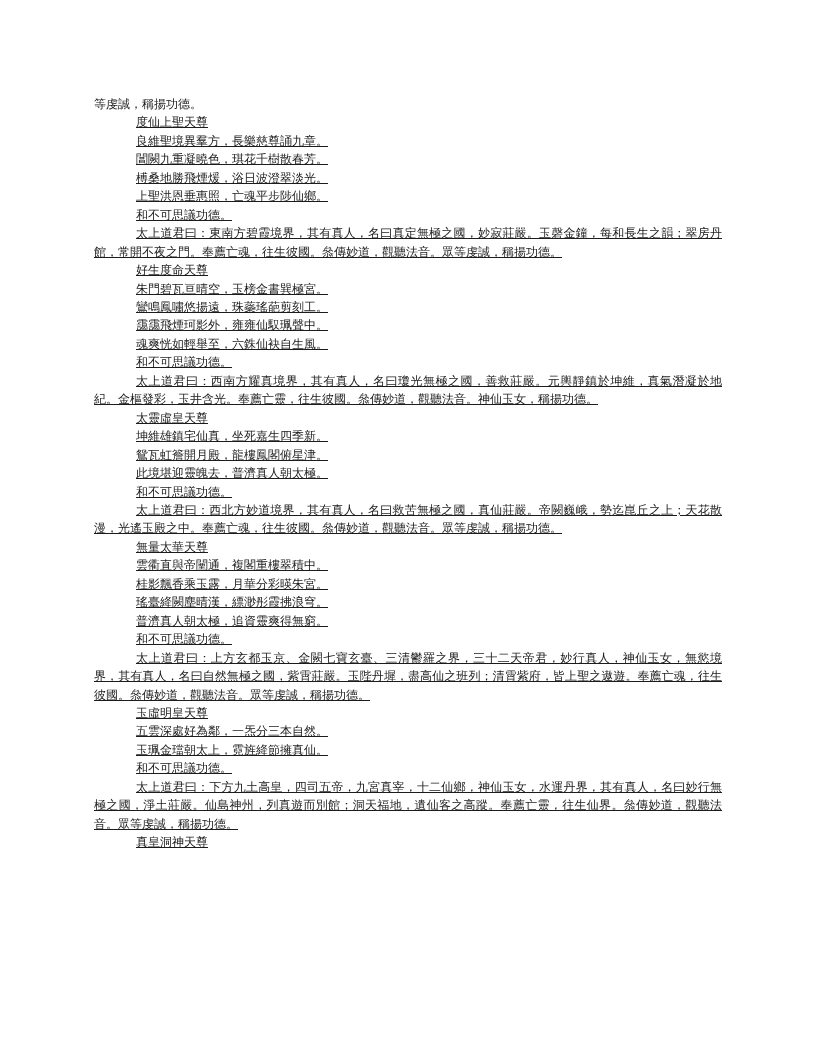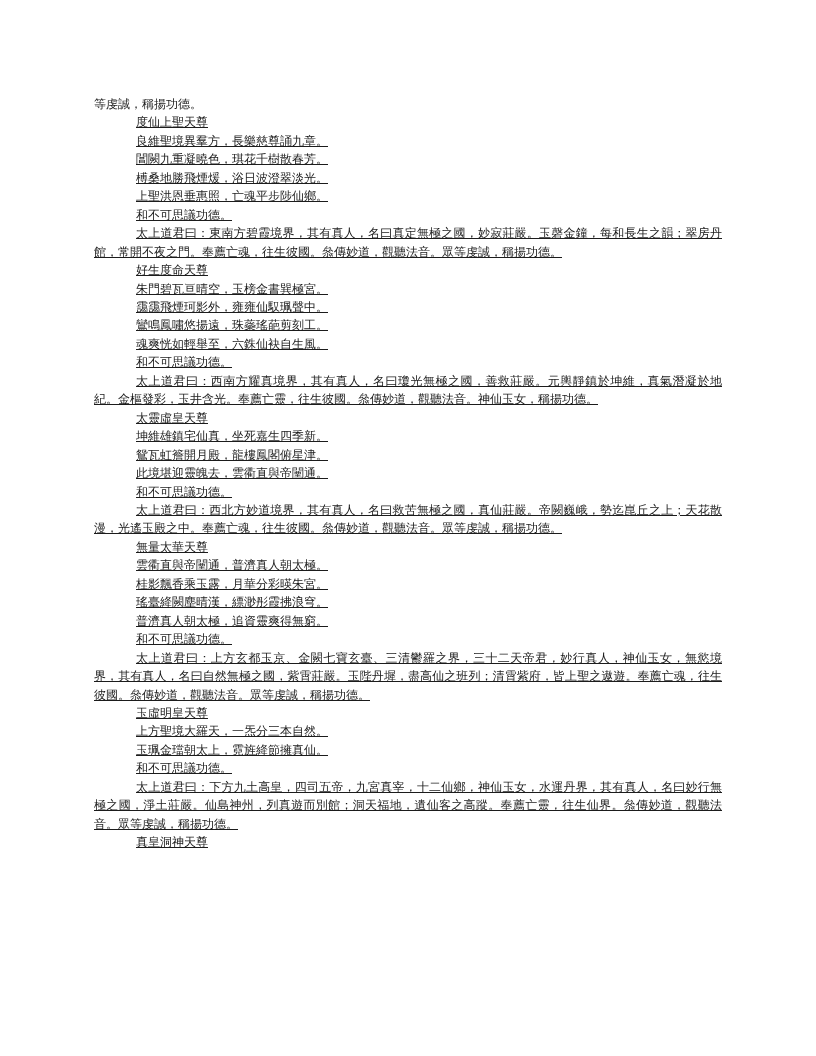--- a/index.html
+++ b/index.html
@@ -42,38 +42,38 @@
       <p class="line">等虔誠，稱揚功德。</p>
       <p class="line indent">度仙上聖天尊</p>
       <p class="line indent">良維聖境異羣方，長樂慈尊誦九章。</p>
       <p class="line indent">閶闕九重凝曉色，琪花千樹散春芳。</p>
       <p class="line indent">榑桑地勝飛煙煖，浴日波澄翠淡光。</p>
       <p class="line indent">上聖洪恩垂惠照，亡魂平步陟仙鄉。</p>
       <p class="line indent">和不可思議功德。</p>
       <p class="line indent">太上道君曰：東南方碧霞境界，其有真人，名曰真定無極之國，妙寂莊嚴。玉磬金鐘，每和長生之韻；翠房丹館，常開不夜之門。奉薦亡魂，往生彼國。叅傳妙道，觀聽法音。眾等虔誠，稱揚功德。</p>
       <p class="line indent">好生度命天尊</p>
       <p class="line indent">朱門碧瓦亘晴空，玉榜金書巽極宮。</p>
+      <p class="line indent">鸞鳴鳳嘯悠揚遠，珠蘂瑤葩剪刻工。</p>
       <p class="line indent">靄靄飛煙珂影外，雍雍仙馭珮聲中。</p>
-      <p class="line indent">鸞鳴鳳嘯悠揚遠，珠蘂瑤葩剪刻工。</p>
       <p class="line indent">魂爽恍如輕舉至，六銖仙袂自生風。</p>
       <p class="line indent">和不可思議功德。</p>
       <p class="line indent">太上道君曰：西南方耀真境界，其有真人，名曰瓊光無極之國，善救莊嚴。元輿靜鎮於坤維，真氣潛凝於地紀。金樞發彩，玉井含光。奉薦亡靈，往生彼國。叅傳妙道，觀聽法音。神仙玉女，稱揚功德。</p>
       <p class="line indent">太靈虛皇天尊</p>
       <p class="line indent">坤維雄鎮宅仙真，坐死嘉生四季新。</p>
       <p class="line indent">鴛瓦虹簷開月殿，龍樓鳳閣俯星津。</p>
-      <p class="line indent">此境堪迎靈魄去，雲衢直與帝闉通。</p>
+      <p class="line indent">此境堪迎靈魄去，普濟真人朝太極。</p>
       <p class="line indent">和不可思議功德。</p>
       <p class="line indent">太上道君曰：西北方妙道境界，其有真人，名曰救苦無極之國，真仙莊嚴。帝闕巍峨，勢迄崑丘之上；天花散漫，光遙玉殿之中。奉薦亡魂，往生彼國。叅傳妙道，觀聽法音。眾等虔誠，稱揚功德。</p>
       <p class="line indent">無量太華天尊</p>
-      <p class="line indent">雲衢直與帝闉通，普濟真人朝太極。</p>
+      <p class="line indent">雲衢直與帝闉通，複閣重樓翠積中。</p>
       <p class="line indent">桂影飄香乘玉露，月華分彩暎朱宮。</p>
       <p class="line indent">瑤臺絳闕塵晴漢，縹渺彤霞拂浪穹。</p>
       <p class="line indent">普濟真人朝太極，追資靈爽得無窮。</p>
       <p class="line indent">和不可思議功德。</p>
       <p class="line indent">太上道君曰：上方玄都玉京、金闕七寶玄臺、三清鬱羅之界，三十二天帝君，妙行真人，神仙玉女，無慾境界，其有真人，名曰自然無極之國，紫霄莊嚴。玉陛丹墀，盡高仙之班列；清霄紫府，皆上聖之遨遊。奉薦亡魂，往生彼國。叅傳妙道，觀聽法音。眾等虔誠，稱揚功德。</p>
       <p class="line indent">玉虛明皇天尊</p>
-      <p class="line indent">上方聖境大羅天，一炁分三本自然。</p>
+      <p class="line indent">五雲深處好為鄰，一炁分三本自然。</p>
       <p class="line indent">玉珮金璫朝太上，霓旌絳節擁真仙。</p>
       <p class="line indent">和不可思議功德。</p>
       <p class="line indent">太上道君曰：下方九土高皇，四司五帝，九宮真宰，十二仙鄉，神仙玉女，水運丹界，其有真人，名曰妙行無極之國，淨土莊嚴。仙島神州，列真遊而別館；洞天福地，遺仙客之高蹤。奉薦亡靈，往生仙界。叅傳妙道，觀聽法音。眾等虔誠，稱揚功德。</p>
       <p class="line indent">真皇洞神天尊</p>
     </div>
 </div>
 
 </body></html>

